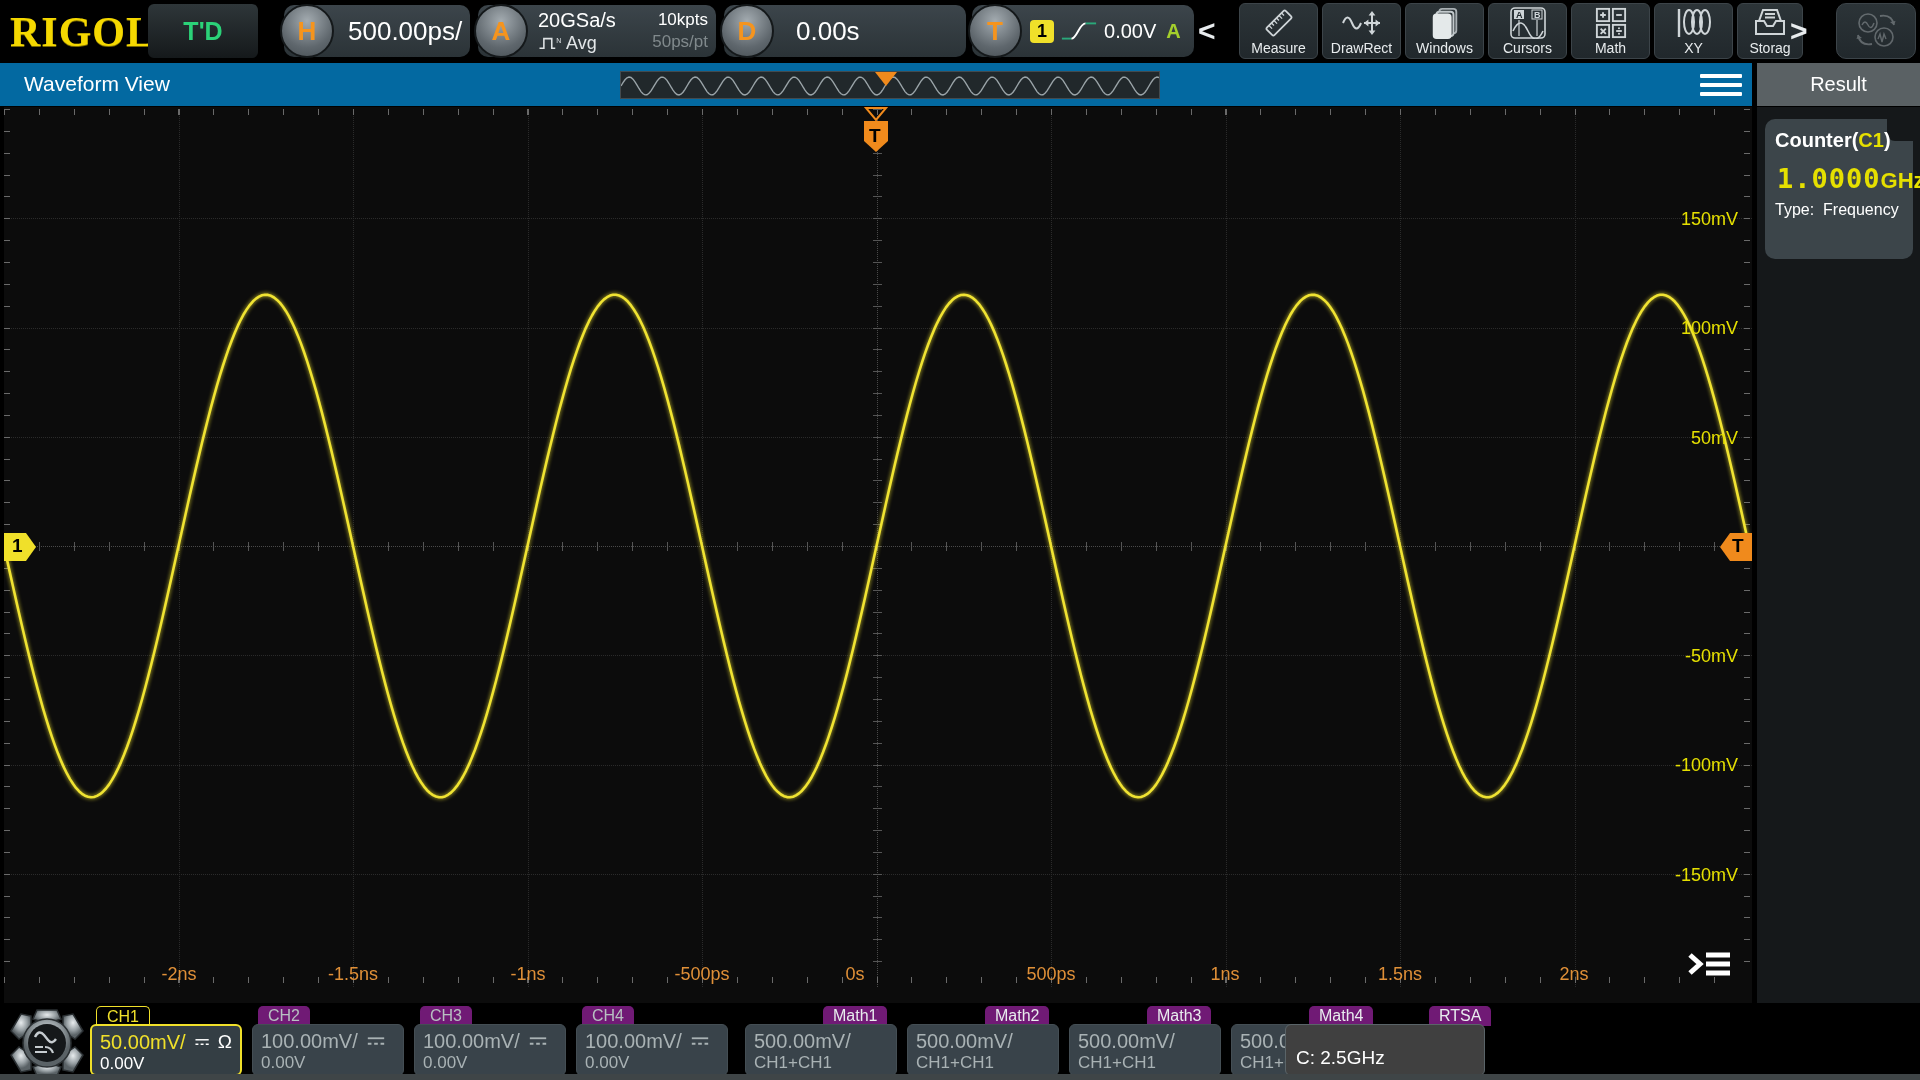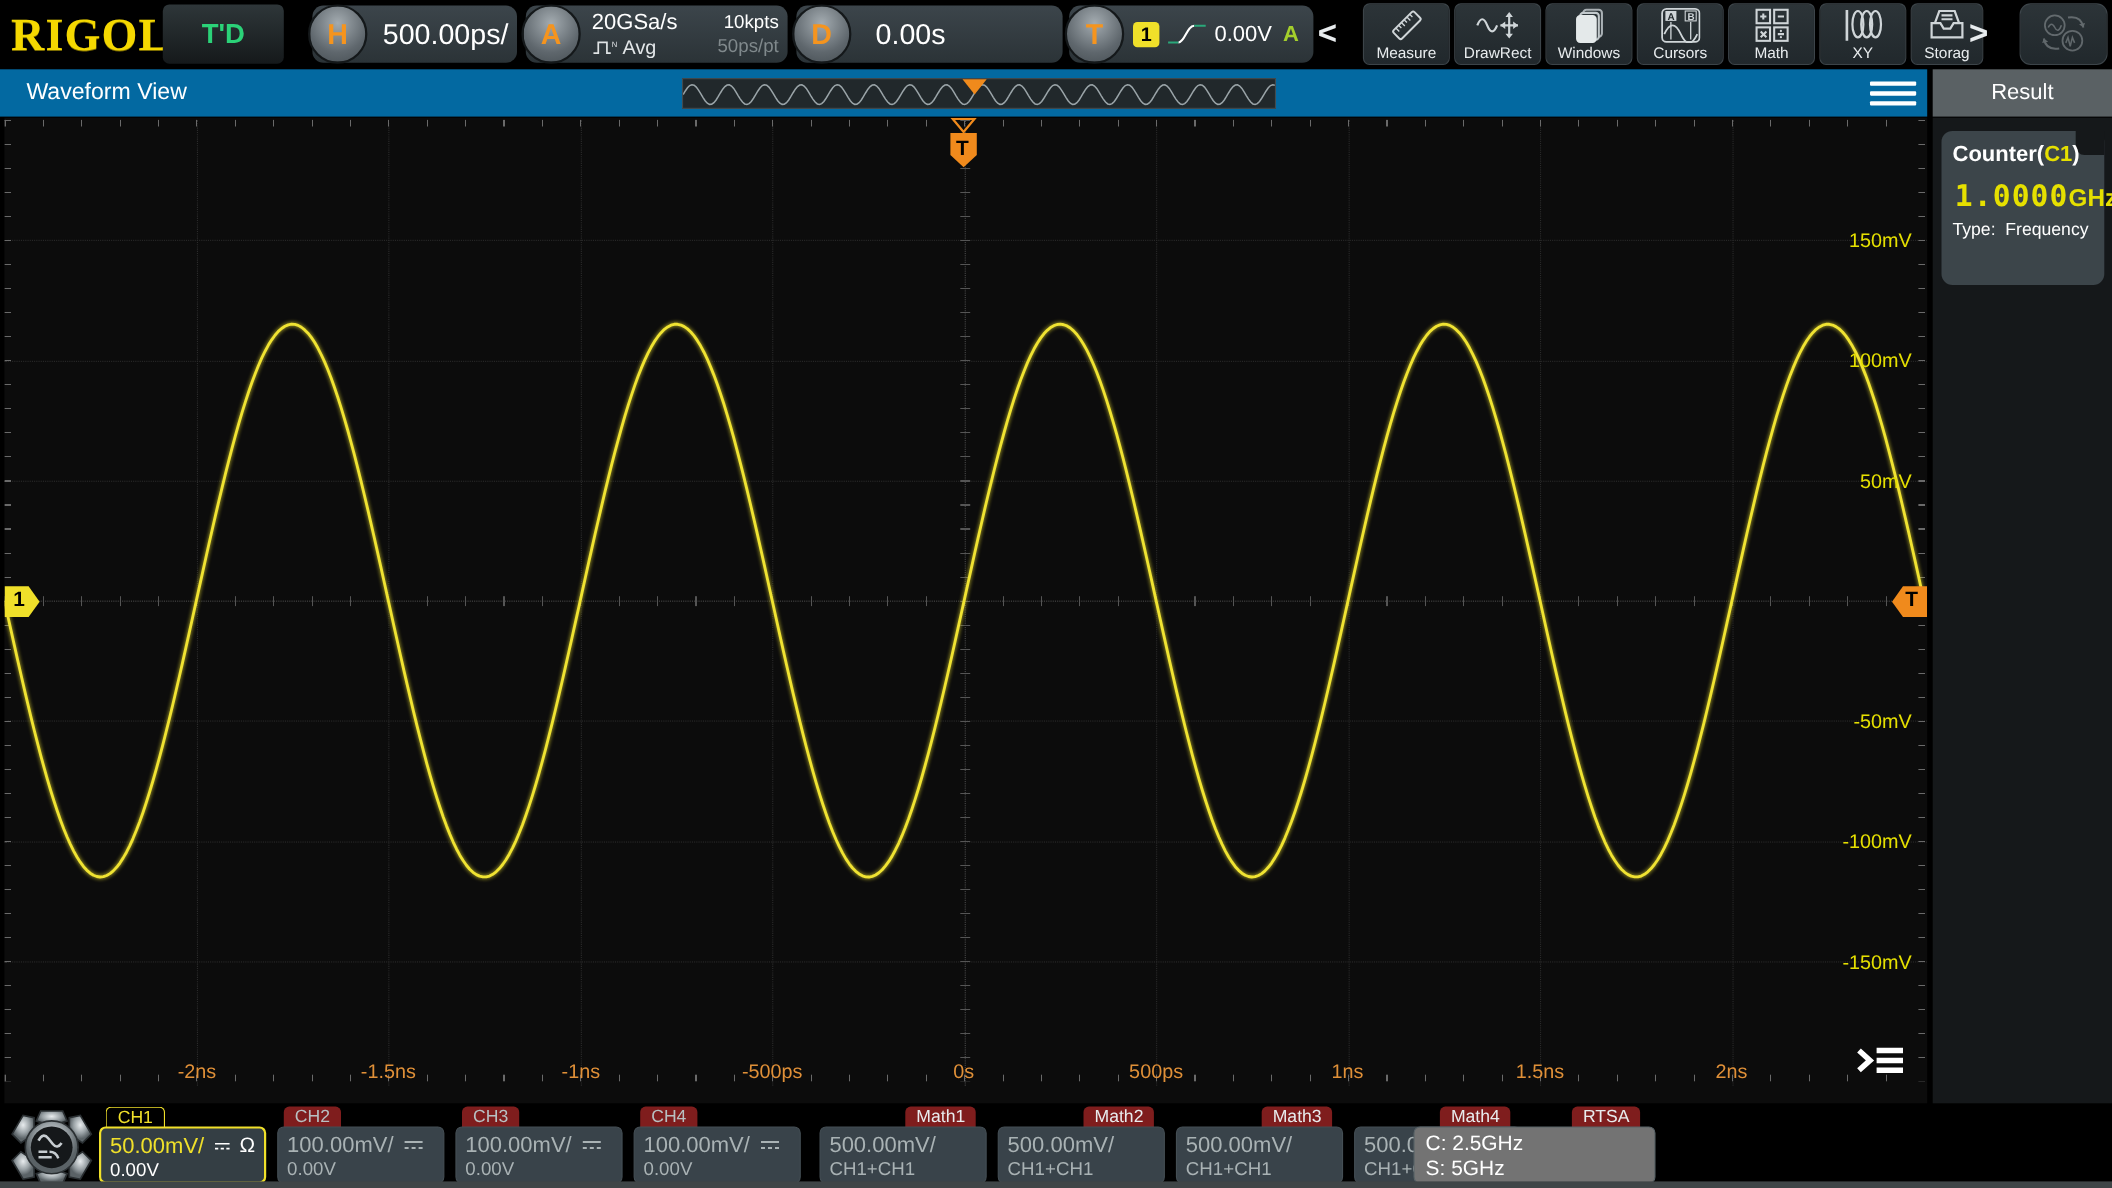--- a/index.html
+++ b/index.html
@@ -74,29 +74,29 @@
                    font-size:27px; letter-spacing:1px; }
   #counter-value .unit { font-family:"Liberation Sans", sans-serif; font-size:22px; letter-spacing:0; }
   #counter-type { position:absolute; left:10px; top:82px; color:#fff; font-size:16px; }
 
   
   #bottombar { position:absolute; left:0; top:1005px; width:1920px; height:75px; background:#000; }
   #bottom-strip { position:absolute; left:0; top:69px; width:1920px; height:6px; background:#3f4547; }
   .chbox { position:absolute; top:19px; height:52px; width:152px; background:#39434a;
            border-radius:6px; border:1px solid #444e54; padding:4px 8px; }
   .chbox.active { border:2px solid #f0e02a; background:#343e44; }
-  .chtab { position:absolute; top:1px; height:20px; padding:0 10px; background:#7f1d1d;
+  .chtab { position:absolute; top:1px; height:20px; padding:0 10px; background:#701a75;
            border-radius:5px 5px 0 0; font-size:16px; line-height:20px; color:#b8c0c2; }
   .chtab.active { color:#f0e02a; border:1px solid #f0e02a; border-bottom:none; background:#000; }
   .row1 { font-size:20px; line-height:24px; display:flex; align-items:center; gap:8px; }
   .row2 { font-size:17px; line-height:20px; }
   .dim { color:#a9b2b4; }
   .ch1scale { color:#f0e02a; } .ch1off { color:#fff; }
-  .rtsabox { position:absolute; top:19px; height:52px; width:220px; background:#737373;
-             border-radius:6px; border:1px solid #5a6468; padding:3px 10px; color:#fff; }
+  .rtsabox { position:absolute; top:19px; height:52px; width:200px; background:#404040;
+             border-radius:6px; border:1px solid #5a6468; padding:21px 10px; color:#fff; }
   #dtbox { position:absolute; left:1754px; top:6px; width:162px; height:63px; background:#1d2326;
            border:1px solid #3c4449; border-radius:8px; color:#fff; text-align:center; padding-top:2px; }
   #dtbox .l1 { font-size:17px; display:flex; align-items:center; justify-content:center; gap:6px; }
   #dtbox .lxi { font-style:italic; font-weight:bold; }
   #dtbox .l2,#dtbox .l3 { font-size:19px; line-height:21px; }
   #gearlogo { position:absolute; left:8px; top:3px; }
 
   svg { display:block; }
 </style>
 </head>
@@ -308,21 +308,21 @@
   <div class="vlabel" style="top:221px;">100mV</div>
   <div class="vlabel" style="top:331px;">50mV</div>
   <div class="vlabel" style="top:549px;">-50mV</div>
   <div class="vlabel" style="top:658px;">-100mV</div>
   <div class="vlabel" style="top:768px;">-150mV</div>
 
   <div class="tlabel2" style="left:175px;">-2ns</div>
   <div class="tlabel2" style="left:349px;">-1.5ns</div>
   <div class="tlabel2" style="left:524px;">-1ns</div>
   <div class="tlabel2" style="left:698px;">-500ps</div>
-  <div class="tlabel2" style="left:872px;">0s</div>
+  <div class="tlabel2" style="left:851px;">0s</div>
   <div class="tlabel2" style="left:1047px;margin-top:32px;">500ps</div>
   <div class="tlabel2" style="left:1221px;">1ns</div>
   <div class="tlabel2" style="left:1396px;">1.5ns</div>
   <div class="tlabel2" style="left:1570px;">2ns</div>
 
   <div id="ch1-marker">
     <svg width="34" height="30" viewBox="0 0 34 30">
       <path d="M0 1 h22 l10 14 -10 14 h-22 z" fill="#f0e02a"></path>
     </svg>
     <span class="mk-label" style="left:8px; top:3px;">1</span>

